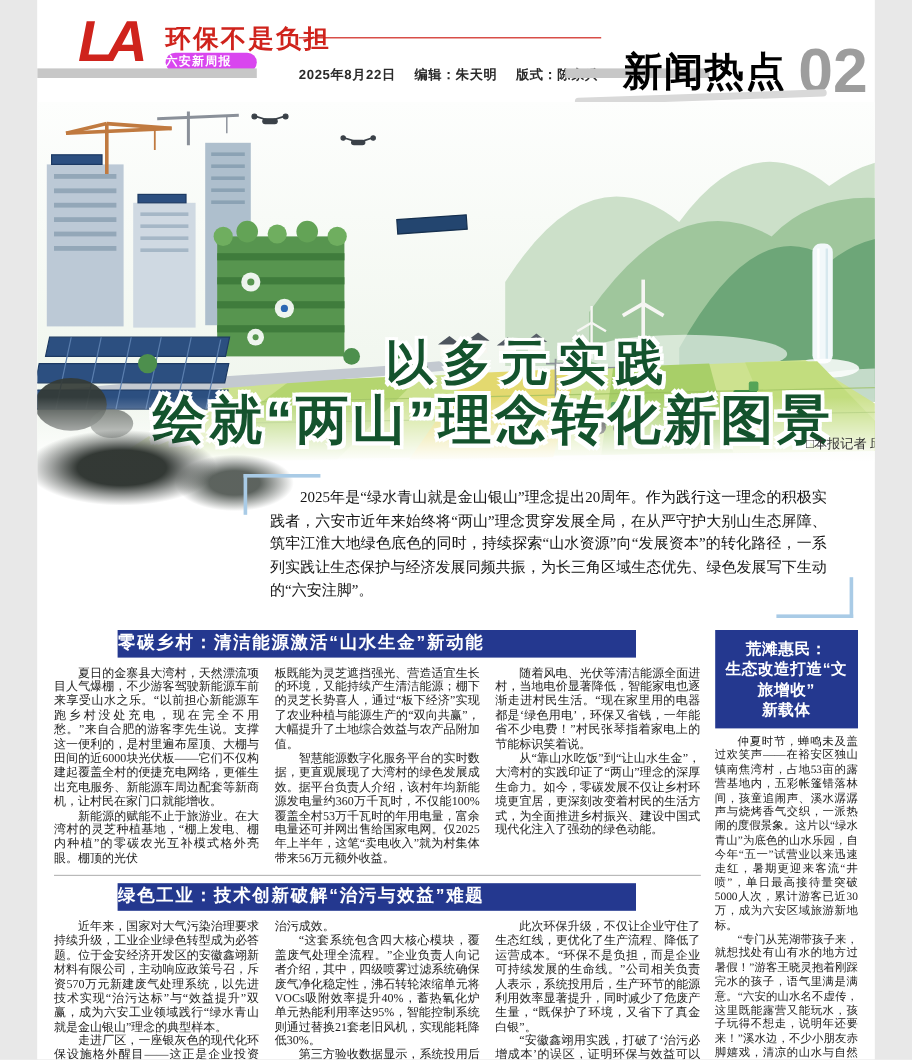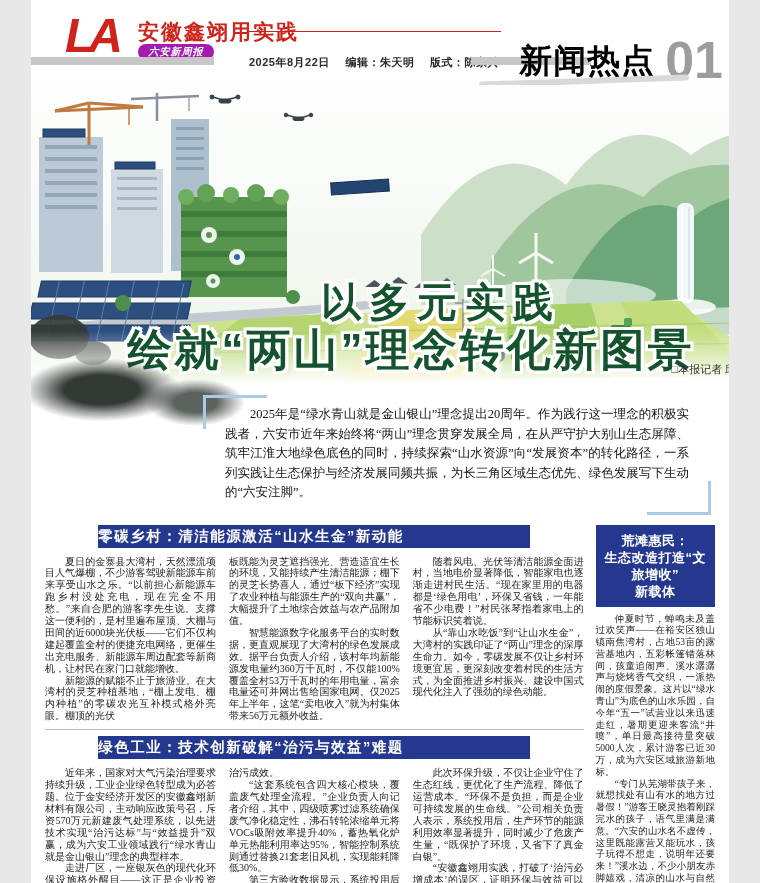--- a/index.html
+++ b/index.html
@@ -16,22 +16,22 @@
     font-family:"Liberation Sans",sans-serif; font-weight:900; font-style:italic;
     font-size:48px; letter-spacing:-6px; color:#cf231c;
   }
   .brand-name {
     position:absolute; left:107px; top:18px; color:#cf231c;
     font-weight:bold; font-size:21px; letter-spacing:2px;
   }
   .brand-rule { position:absolute; left:218px; top:31px; width:252px; height:1px; background:#cf231c; }
   .brand-sub {
     position:absolute; left:107px; top:44px; width:76px; height:16px;
-    background:#a21caf; border-radius:8px; color:#fff; text-align:center;
-    font-size:10px; line-height:16px; font-weight:bold; letter-spacing:1px;font-style:italic;
+    background:#d946ef; border-radius:8px; color:#fff; text-align:left;
+    font-size:10px; line-height:16px; font-weight:bold; letter-spacing:1px;
   }
   .dateline {
     position:absolute; left:218px; top:55px;
     font-family:"Liberation Sans",sans-serif; font-size:11px; font-weight:bold; color:#2a2a2a;
     letter-spacing:.5px;
   }
   .dateline span { margin-right:12px; }
   .gray-bar-l { position:absolute; left:0; top:57px; width:183px; height:8px; background:#c7c7c7; }
   .gray-bar-r { position:absolute; left:440px; top:57px; width:120px; height:8px; background:#c7c7c7; }
   .section-brand { position:absolute; right:6px; top:30px; white-space:nowrap; }
@@ -87,33 +87,33 @@
   }
   .side-col p { font-size:9.5px; line-height:11.8px; }
 </style>
 </head>
 <body>
 
 <div class="page">
 
   <header class="masthead">
     <div class="logo-mono">LA</div>
-    <div class="brand-name">安徽鑫翊用实践</div>
+    <div class="brand-name">环保不是负担</div>
     <div class="brand-rule"></div>
     <div class="brand-sub">六安新周报</div>
     <div class="gray-bar-l"></div>
     <div class="dateline">
       <span>2025年8月22日</span>
       <span>编辑：朱天明</span>
       <span>版式：陈家兵</span>
     </div>
     <div class="gray-bar-r"></div>
     <div class="section-brand">
       <span class="section-title">新闻热点</span>
-      <span class="page-number">01</span>
+      <span class="page-number">02</span>
     </div>
     <div class="gray-swoosh"></div>
   </header>
 
   <div class="hero">
     <svg width="760" height="300" viewBox="0 0 760 300">
       <defs>
         <linearGradient id="sky" x1="0" y1="0" x2="0" y2="1">
           <stop offset="0" stop-color="#fdfefd"></stop>
             <stop offset="1" stop-color="#edf4ea"></stop>

